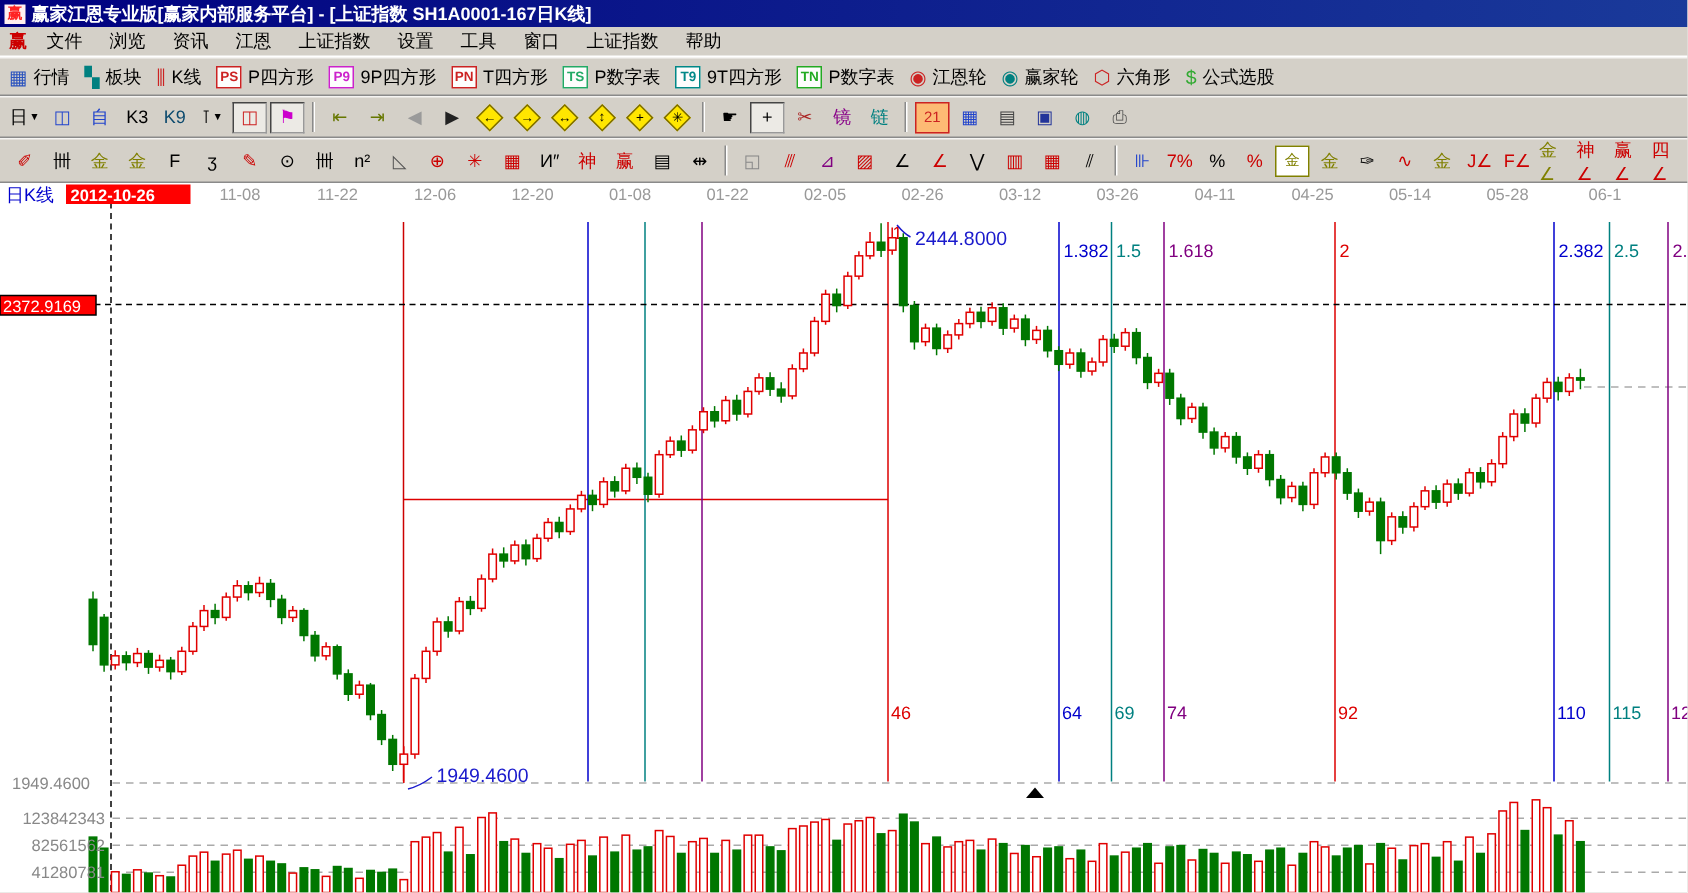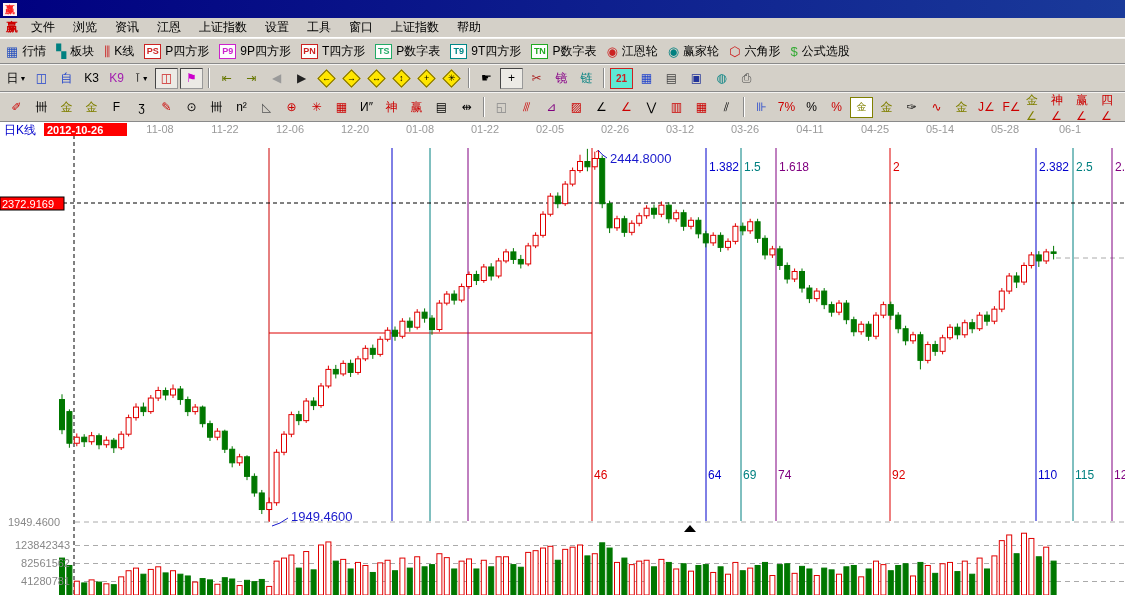--- a/index.html
+++ b/index.html
@@ -41,20 +41,21 @@
 
   .chartwrap { position:absolute; left:0; top:122px; width:1125px; height:473px; background:#fff; }
   svg text { font-family:"Liberation Sans","DejaVu Sans",sans-serif; }
 </style>
 </head>
 <body>
 
 <div id="app">
   <div class="titlebar">
     <span class="logo">赢</span>
+    <span class="title">赢家江恩专业版[赢家内部服务平台] - [上证指数  SH1A0001-167日K线]</span>
   </div>
 
   <div class="menubar">
     <span class="mlogo">赢</span>
   <span class="menu-item">文件</span>
       <span class="menu-item">浏览</span>
       <span class="menu-item">资讯</span>
       <span class="menu-item">江恩</span>
       <span class="menu-item">上证指数</span>
       <span class="menu-item">设置</span>
@@ -116,21 +117,21 @@
       <span class="tb-labeled">
         <span class="iglyph" style="color: rgb(51, 170, 51);">$</span>
         <span class="lab">公式选股</span>
       </span>
     </div>
   <div class="toolbar tb2">
       <span class="tb-btn" style="color: rgb(0, 0, 0);">日<span class="dd">▼</span></span>
       <span class="tb-btn" style="color: rgb(34, 68, 204);">◫</span>
       <span class="tb-btn" style="color: rgb(34, 68, 204);">自</span>
       <span class="tb-btn" style="color: #000000;">K3</span>
-      <span class="tb-btn" style="color: #a21caf;">K9</span>
+      <span class="tb-btn" style="color: #0c4a6e;">K9</span>
       <span class="tb-btn" style="color: rgb(0, 0, 0);">⊺<span class="dd">▼</span></span>
       <span class="tb-btn active" style="color: rgb(204, 34, 34);">◫</span>
       <span class="tb-btn active" style="color: rgb(204, 0, 204);">⚑</span>
       <span class="tb-sep"></span>
       <span class="tb-btn" style="color: rgb(102, 119, 0);">⇤</span>
       <span class="tb-btn" style="color: rgb(102, 119, 0);">⇥</span>
       <span class="tb-btn" style="color: rgb(154, 154, 154);">◀</span>
       <span class="tb-btn" style="color: rgb(34, 34, 34);">▶</span>
       <span class="tb-btn">
         <span class="diamond">
@@ -162,21 +163,21 @@
           <span>✳</span>
         </span>
       </span>
       <span class="tb-sep"></span>
       <span class="tb-btn" style="color: rgb(0, 0, 0);">☛</span>
       <span class="tb-btn active" style="color: rgb(0, 0, 0);">+</span>
       <span class="tb-btn" style="color: rgb(170, 34, 34);">✂</span>
       <span class="tb-btn" style="color: rgb(136, 0, 136);">镜</span>
       <span class="tb-btn" style="color: rgb(0, 128, 128);">链</span>
       <span class="tb-sep"></span>
-      <span class="tb-btn" style="color: rgb(204, 34, 34); border: 1px solid rgb(204, 34, 34); background: #5eead4; font-size: 10px; font-weight: bold;">21</span>
+      <span class="tb-btn" style="color: rgb(204, 34, 34); border: 1px solid rgb(204, 34, 34); background: #fdba74; font-size: 10px;">21</span>
       <span class="tb-btn" style="color: rgb(34, 68, 204);">▦</span>
       <span class="tb-btn" style="color: rgb(68, 68, 68);">▤</span>
       <span class="tb-btn" style="color: rgb(34, 51, 153);">▣</span>
       <span class="tb-btn" style="color: rgb(0, 128, 128);">◍</span>
       <span class="tb-btn" style="color: rgb(68, 68, 68);">⎙</span>
     </div>
   <div class="toolbar tb3">
       <span class="tb-btn" style="color: rgb(204, 0, 0);">✐</span>
       <span class="tb-btn" style="color: rgb(0, 0, 0);">卌</span>
       <span class="tb-btn" style="color: rgb(128, 128, 0);">金</span>

